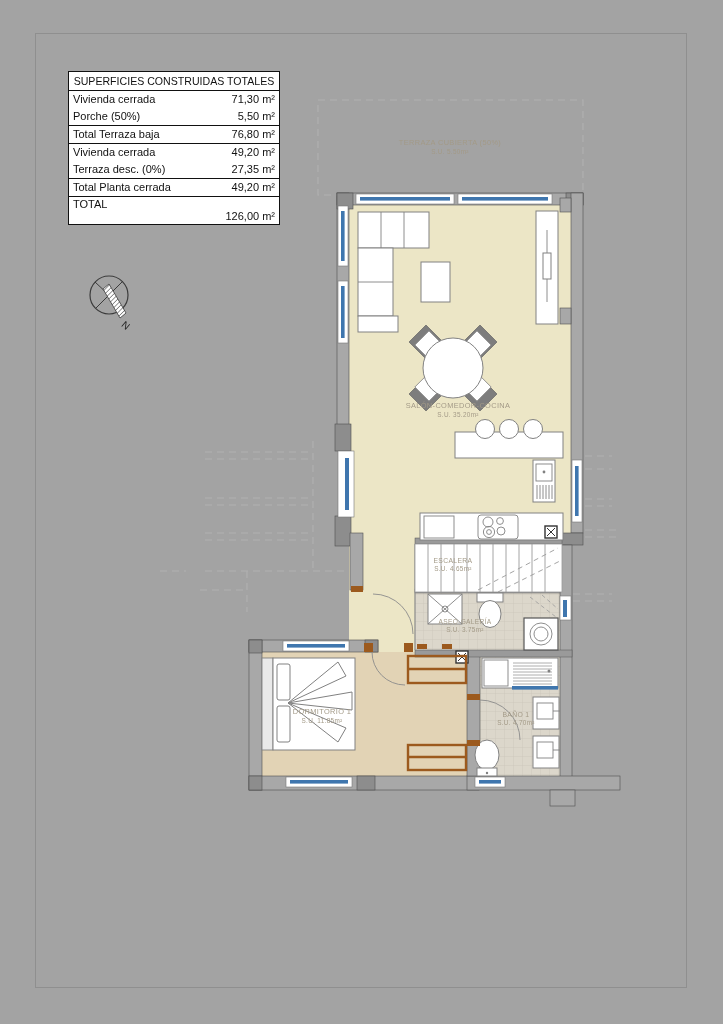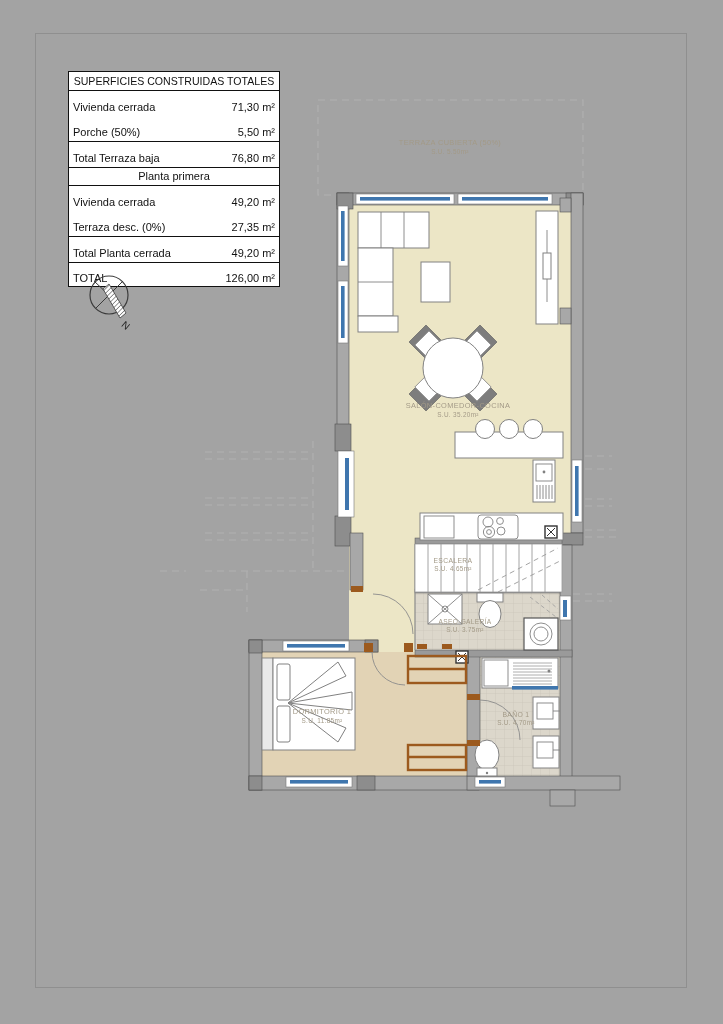--- a/index.html
+++ b/index.html
@@ -6,23 +6,23 @@
   .page{position:relative;width:723px;height:1024px;background:#a3a3a3;overflow:hidden;
         font-family:"Liberation Sans",sans-serif;}
   .frame{position:absolute;left:35px;top:33px;width:652px;height:955px;
          border:1px solid #8f8f8f;box-sizing:border-box;}
   
   .atable{position:absolute;left:68px;top:71px;width:212px;background:#fff;
           border:1.5px solid #111;box-sizing:border-box;color:#111;font-size:11px;}
   .t-title{text-align:center;border-bottom:1.3px solid #111;padding:3px 2px;font-size:10.6px;}
   .t-sub{text-align:center;border-bottom:1.3px solid #111;padding:2px 2px 3px;}
   .t-row{display:flex;justify-content:space-between;
-         padding:2px 4px 3px;border-bottom:1.3px solid #111;margin-top:8px;}
+         padding:2px 4px 3px;border-bottom:1.3px solid #111;}
   .t-row.nb{border-bottom:none;}
-  .t-row.grand{border-bottom:none;padding:1px 4px 2px;}
+  .t-row.grand{border-bottom:none;padding:1px 4px 2px;flex-direction:column;}
   .t-row .v{text-align:right;}
   
   svg.plan{position:absolute;left:0;top:0;}
   .lbl{font-family:"Liberation Sans",sans-serif;fill:#a39a87;letter-spacing:.05em;}
   .lbl-name{font-size:7.4px;}
   .lbl-area{font-size:6.4px;}
   .wall{fill:#a8a8a8;stroke:#4f4f4f;stroke-width:.6;}
   .wall-d{fill:#8d8d8d;stroke:#4f4f4f;stroke-width:.6;}
   .thinwall{fill:#9a9a9a;stroke:#555;stroke-width:.5;}
   .furn{fill:#ffffff;stroke:#818181;stroke-width:1;}
@@ -47,21 +47,20 @@
       <span class="v">71,30 m²</span>
     </div>
     <div class="t-row">
       <span>Porche (50%)</span>
       <span class="v">5,50 m²</span>
     </div>
     <div class="t-row">
       <span>Total Terraza baja</span>
       <span class="v">76,80 m²</span>
     </div>
-    <div class="t-sub">Planta primera</div>
     <div class="t-row nb">
       <span>Vivienda cerrada</span>
       <span class="v">49,20 m²</span>
     </div>
     <div class="t-row">
       <span>Terraza desc. (0%)</span>
       <span class="v">27,35 m²</span>
     </div>
     <div class="t-row">
       <span>Total Planta cerrada</span>

